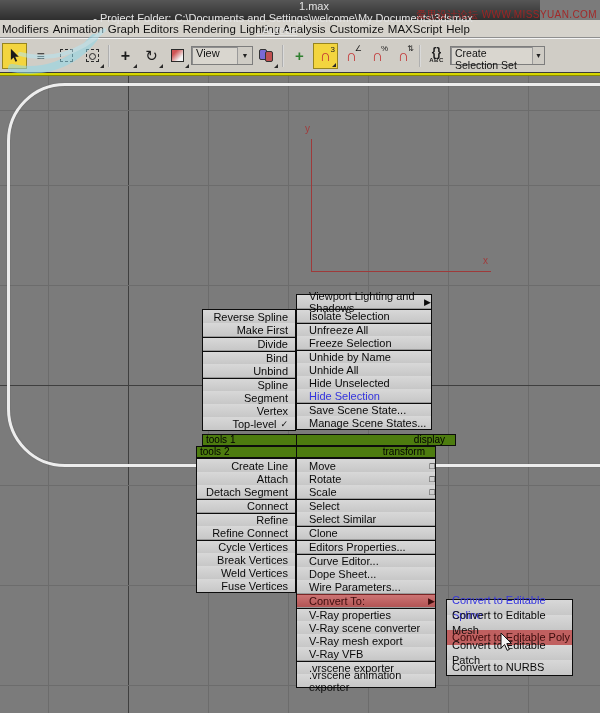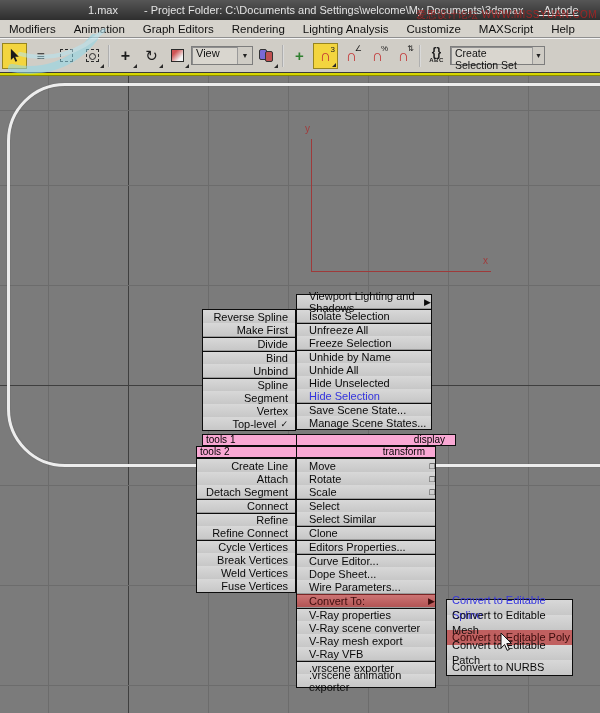--- a/index.html
+++ b/index.html
@@ -1,34 +1,34 @@
 <!DOCTYPE html>
 <html><head>
 <meta charset="utf-8">
 <style>
   html,body{margin:0;padding:0;}
   *{box-sizing:border-box;}
   .screen{position:relative;width:600px;height:713px;overflow:hidden;background:#7b7b7b;
           font-family:"Liberation Sans",sans-serif;-webkit-font-smoothing:none;}
 
   
-  .titlebar{position:absolute;left:0;top:0;width:600px;height:20px;
+  .titlebar{position:absolute;left:0;top:0;width:540px;height:20px;
             background:linear-gradient(#565656,#2e2e2e);display:flex;align-items:center;
-            color:#e3e3e3;font-size:11px;white-space:nowrap;z-index:6;}
+            color:#e3e3e3;font-size:11px;white-space:nowrap;z-index:6;flex-direction:column;}
   .titlebar .t-file{margin-left:88px;}
   .titlebar .t-proj{margin-left:26px;}
   .titlebar .t-suffix{margin-left:14px;text-decoration:underline;}
   .wm-red{position:absolute;right:3px;top:8px;color:rgba(165,35,35,.92);font-size:10px;
           letter-spacing:.4px;z-index:7;}
 
   
   .menubar{position:absolute;left:0;top:20px;width:600px;height:18px;background:#d6d3cc;
            border-bottom:1px solid #8f8f8f;display:flex;align-items:center;font-size:11.5px;
            color:#101010;z-index:5;}
-  .mb{padding:1px 9px;cursor:default;}
+  .mb{padding:1px 2px;cursor:default;}
 
   
   .toolbar{position:absolute;left:0;top:38px;width:600px;height:34px;background:#d0cdc6;
            border-top:1px solid #f4f4f4;display:flex;align-items:center;padding:0 2px;gap:1px;z-index:5;}
   .tbtn{width:25px;height:26px;display:flex;align-items:center;justify-content:center;
         position:relative;font-size:14px;color:#1c1c1c;flex:none;}
   .tbtn.active{background:#f3d53f;border:1px solid #97851e;}
   .tbtn .sup{position:absolute;top:1px;right:2px;font-size:8px;color:#1c1c1c;}
   .magnet{color:#c23434;font-weight:bold;font-size:16px;line-height:10px;}
   .tsep{width:2px;height:22px;background:linear-gradient(90deg,#9a9a9a,#efefef);margin:0 2px;flex:none;}
@@ -82,21 +82,21 @@
   .rt{font-size:9px;}
   .ralign .rt{margin-left:4px;}
   .lalign .rt{margin-left:auto;padding-left:4px;}
   .m-tools1{left:202px;top:309px;width:94px;}
   .m-display{left:296px;top:294px;width:136px;}
   .m-tools2{left:196px;top:458px;width:100px;}
   .m-transform{left:296px;top:458px;width:140px;}
   .m-submenu{left:446px;top:599px;width:127px;}
   .m-submenu .mi{height:15px;line-height:15px;padding-left:5px;}
   .capbar{position:absolute;height:12px;display:flex;font-size:10px;line-height:10px;
-          background:#f9a8d4;border:1px solid #0c0c0c;color:#000;z-index:8;align-items:center;}
+          background:#4d7c0f;border:1px solid #0c0c0c;color:#000;z-index:8;align-items:center;}
   .capbar .cap-left{padding-left:3px;height:100%;display:flex;align-items:center;border-right:1px solid #0c0c0c;}
   .capbar .cap-right{margin-left:auto;padding-right:10px;}
   .cap1{left:202px;top:434px;width:254px;}
   .cap1 .cap-left{width:94px;}
   .cap2{left:196px;top:446px;width:240px;}
   .cap2 .cap-left{width:100px;}
 
   .cursor{position:absolute;left:500px;top:632px;z-index:12;}
   .swoosh{position:absolute;left:6px;top:22px;z-index:6;opacity:.55;pointer-events:none;}
 </style>

